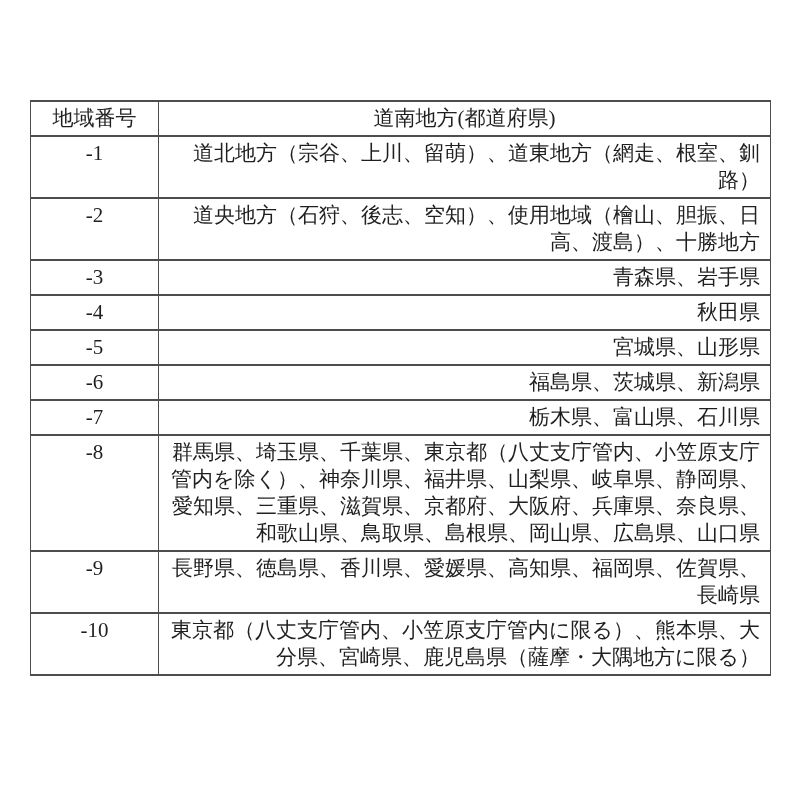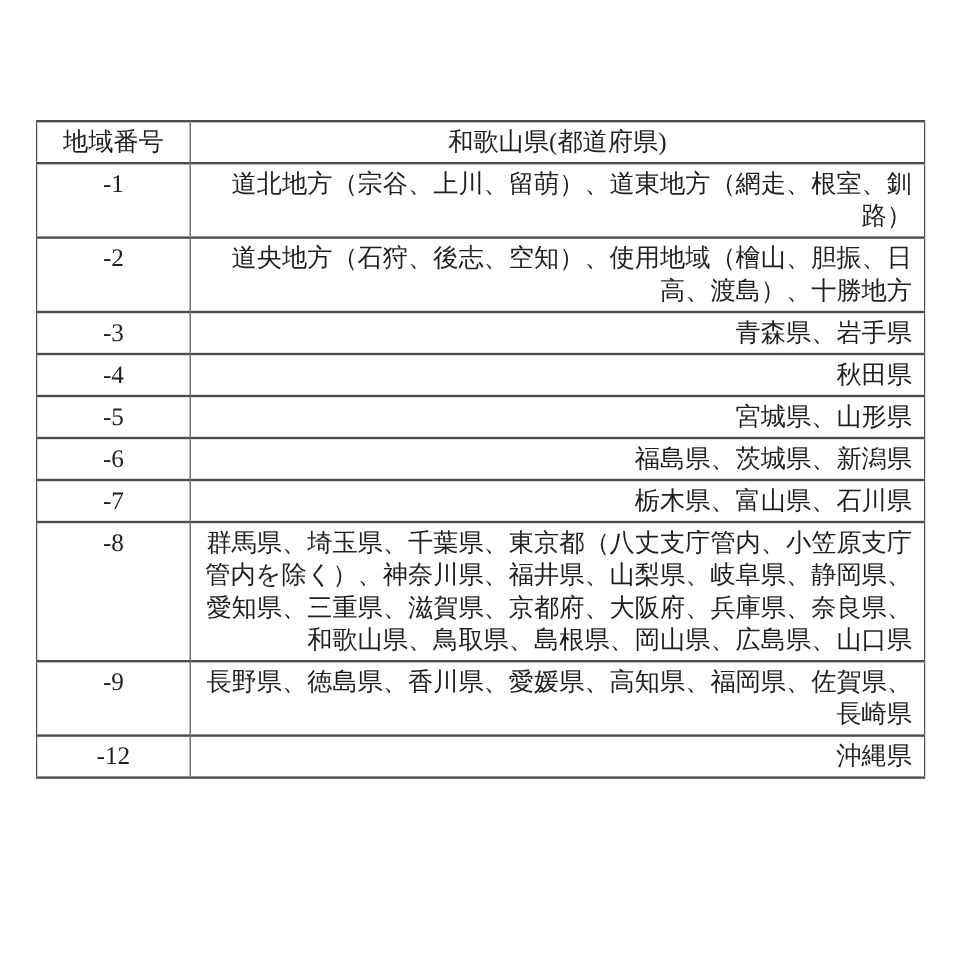--- a/index.html
+++ b/index.html
@@ -62,21 +62,21 @@
 
 <div class="page">
   <table class="region-table">
     <colgroup>
       <col class="col-code">
       <col class="col-area">
     </colgroup>
     <thead>
       <tr>
         <th>地域番号</th>
-        <th>和歌山県(都道府県)</th>
+        <th>道南地方(都道府県)</th>
       </tr>
     </thead>
     <tbody>
       <tr>
         <td class="code-cell">-1</td>
         <td class="area-cell">道北地方（宗谷、上川、留萌）、道東地方（網走、根室、釧路）</td>
       </tr>
       <tr>
         <td class="code-cell">-2</td>
         <td class="area-cell">道央地方（石狩、後志、空知）、使用地域（檜山、胆振、日高、渡島）、十勝地方</td>
@@ -103,18 +103,18 @@
       </tr>
       <tr>
         <td class="code-cell">-8</td>
         <td class="area-cell">群馬県、埼玉県、千葉県、東京都（八丈支庁管内、小笠原支庁管内を除く）、神奈川県、福井県、山梨県、岐阜県、静岡県、愛知県、三重県、滋賀県、京都府、大阪府、兵庫県、奈良県、和歌山県、鳥取県、島根県、岡山県、広島県、山口県</td>
       </tr>
       <tr>
         <td class="code-cell">-9</td>
         <td class="area-cell">長野県、徳島県、香川県、愛媛県、高知県、福岡県、佐賀県、長崎県</td>
       </tr>
       <tr>
-        <td class="code-cell">-12</td>
-        <td class="area-cell">沖縄県</td>
+        <td class="code-cell">-10</td>
+        <td class="area-cell">東京都（八丈支庁管内、小笠原支庁管内に限る）、熊本県、大分県、宮崎県、鹿児島県（薩摩・大隅地方に限る）</td>
       </tr>
     </tbody>
   </table>
 </div>
 
 </body></html>

